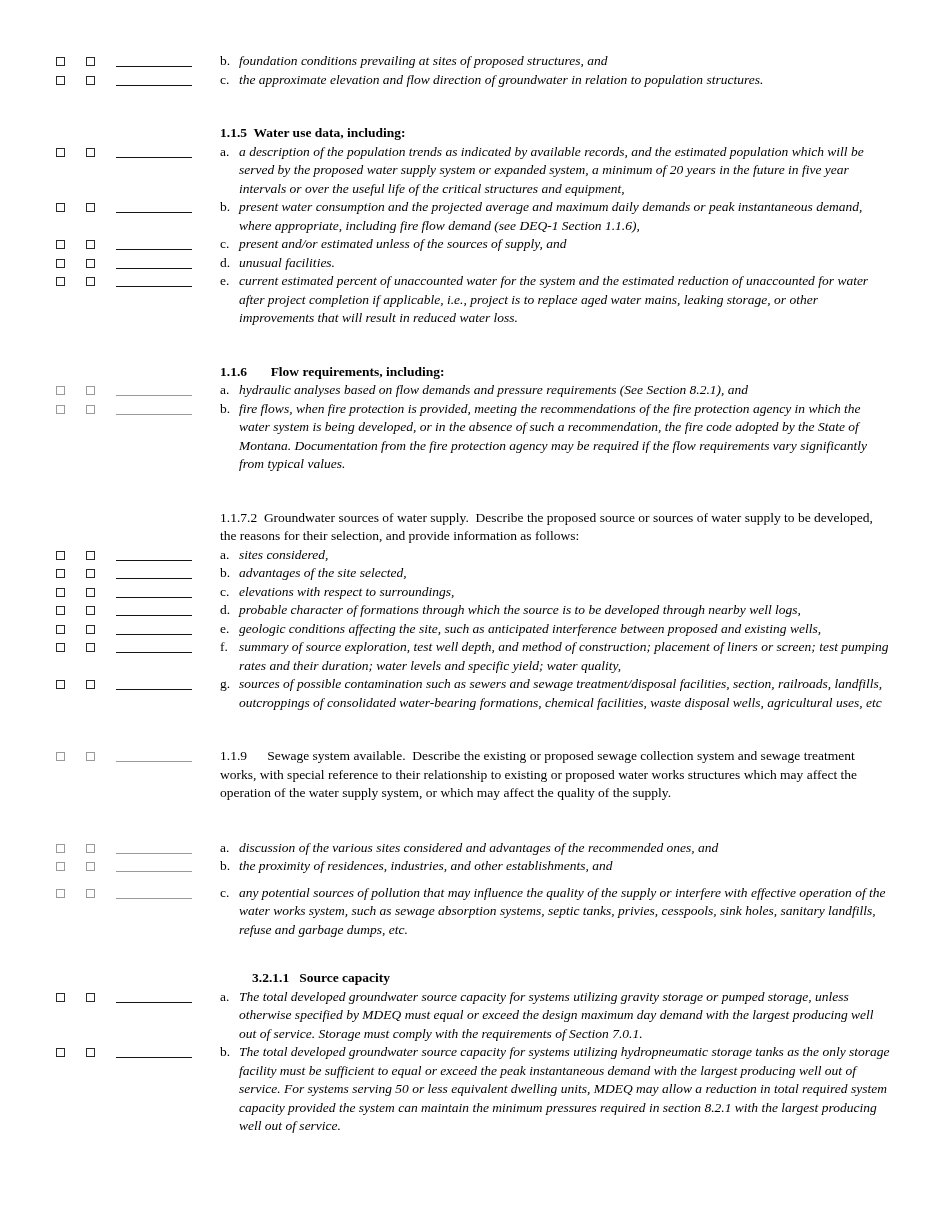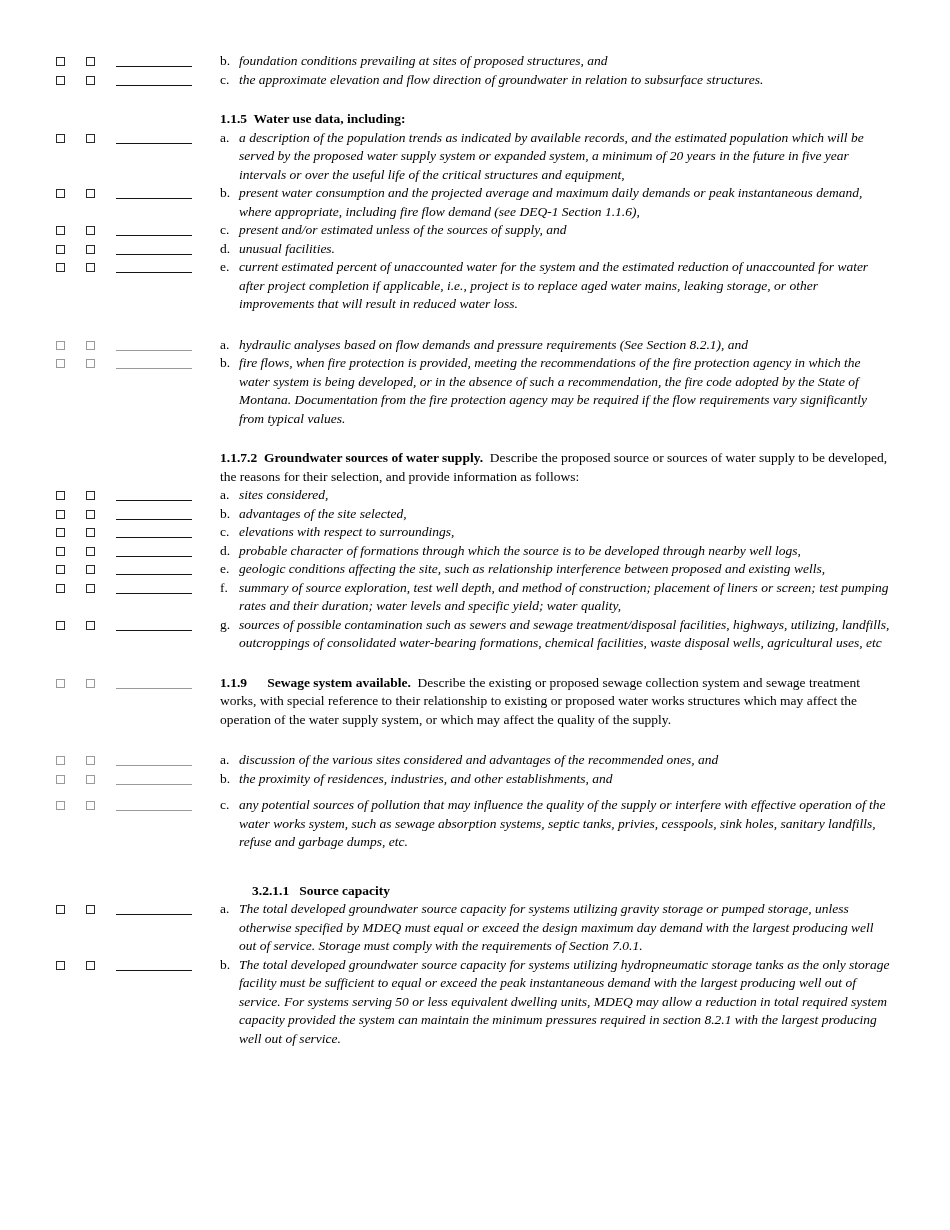--- a/index.html
+++ b/index.html
@@ -18,23 +18,23 @@
   }
   .cb { width:9px; height:9px; border:1px solid #2a2a2a; margin-top:4px; flex:0 0 9px; background:#fff; }
   .line { width:76px; height:14px; border-bottom:1.3px solid #151515; }
   .gutter.muted .cb { border-color:#9a9a9a; }
   .gutter.muted .line { border-bottom-color:#9a9a9a; }
   .content { flex:1; min-width:0; }
   .item { display:flex; }
   .lab { flex:0 0 19px; }
   .itxt { flex:1;font-style:italic; }
   .heading { font-weight:700; white-space:pre-wrap; }
-  .b { font-weight:700; white-space:pre-wrap; }
+  .b { font-weight:400; white-space:pre-wrap; }
   .ptxt { white-space:pre-wrap; }
-  .mt { margin-top:21px; }
+  .mt { margin-top:35px; }
   .mt-lg { margin-top:30px;margin-left:32px; }
   .mt-sm { margin-top:8px; }
 </style>
 </head>
 <body>
 
 <main id="doc">
     <div class="row">
       <div class="gutter">
         <span class="cb"></span>
@@ -50,21 +50,21 @@
     </div>
     <div class="row">
       <div class="gutter">
         <span class="cb"></span>
         <span class="cb"></span>
         <span class="line"></span>
       </div>
       <div class="content">
         <div class="item">
           <span class="lab">c.</span>
-          <span class="itxt">the approximate elevation and flow direction of groundwater in relation to subsurface structures.</span>
+          <span class="itxt">the approximate elevation and flow direction of groundwater in relation to population structures.</span>
         </div>
       </div>
     </div>
     <div class="row mt">
       <div class="gutter"></div>
       <div class="content">
         <div class="heading">1.1.5  Water use data, including:</div>
       </div>
     </div>
     <div class="row">
@@ -127,20 +127,23 @@
       </div>
       <div class="content">
         <div class="item">
           <span class="lab">e.</span>
           <span class="itxt">current estimated percent of unaccounted water for the system and the estimated reduction of unaccounted for water after project completion if applicable, i.e., project is to replace aged water mains, leaking storage, or other improvements that will result in reduced water loss.</span>
         </div>
       </div>
     </div>
     <div class="row mt">
       <div class="gutter"></div>
+      <div class="content">
+        <div class="heading">1.1.6       Flow requirements, including:</div>
+      </div>
     </div>
     <div class="row">
       <div class="gutter muted">
         <span class="cb"></span>
         <span class="cb"></span>
         <span class="line"></span>
       </div>
       <div class="content">
         <div class="item">
           <span class="lab">a.</span>
@@ -221,21 +224,21 @@
     </div>
     <div class="row">
       <div class="gutter">
         <span class="cb"></span>
         <span class="cb"></span>
         <span class="line"></span>
       </div>
       <div class="content">
         <div class="item">
           <span class="lab">e.</span>
-          <span class="itxt">geologic conditions affecting the site, such as relationship interference between proposed and existing wells,</span>
+          <span class="itxt">geologic conditions affecting the site, such as anticipated interference between proposed and existing wells,</span>
         </div>
       </div>
     </div>
     <div class="row">
       <div class="gutter">
         <span class="cb"></span>
         <span class="cb"></span>
         <span class="line"></span>
       </div>
       <div class="content">
@@ -247,21 +250,21 @@
     </div>
     <div class="row">
       <div class="gutter">
         <span class="cb"></span>
         <span class="cb"></span>
         <span class="line"></span>
       </div>
       <div class="content">
         <div class="item">
           <span class="lab">g.</span>
-          <span class="itxt">sources of possible contamination such as sewers and sewage treatment/disposal facilities, highways, utilizing, landfills, outcroppings of consolidated water-bearing formations, chemical facilities, waste disposal wells, agricultural uses, etc</span>
+          <span class="itxt">sources of possible contamination such as sewers and sewage treatment/disposal facilities, section, railroads, landfills, outcroppings of consolidated water-bearing formations, chemical facilities, waste disposal wells, agricultural uses, etc</span>
         </div>
       </div>
     </div>
     <div class="row mt">
       <div class="gutter muted">
         <span class="cb"></span>
         <span class="cb"></span>
         <span class="line"></span>
       </div>
       <div class="content">

